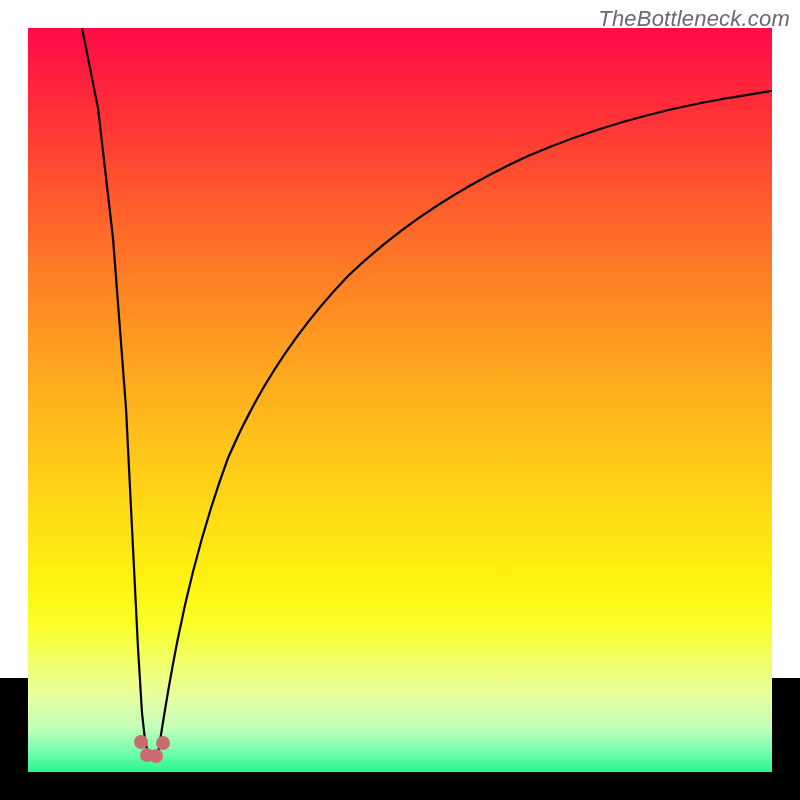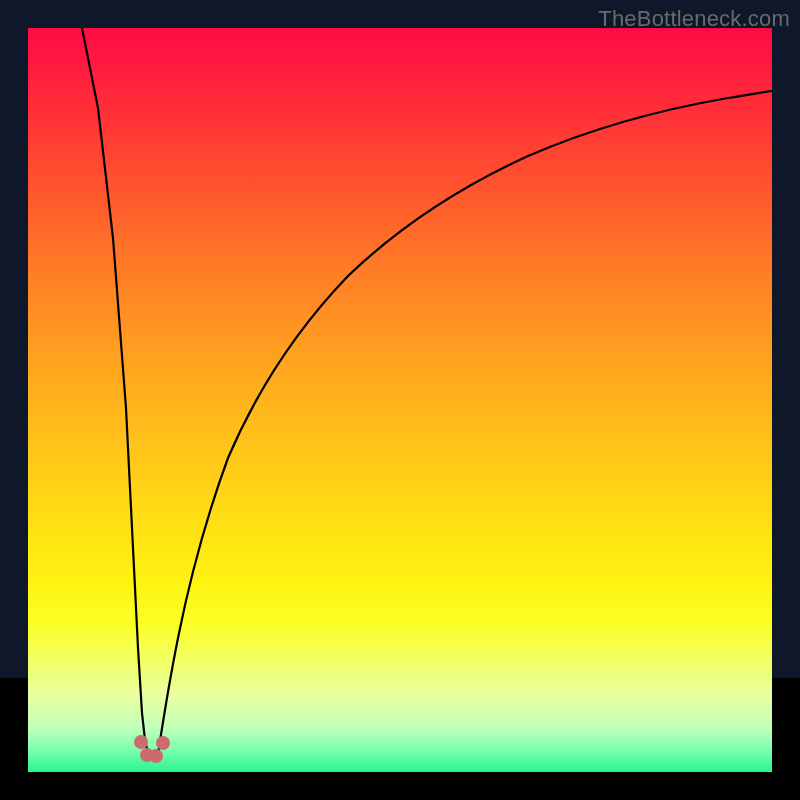--- a/index.html
+++ b/index.html
@@ -9,21 +9,22 @@
     height: 800px;
     overflow: hidden;
     background: #000;
     font-family: Arial, Helvetica, sans-serif;
   }
   .frame {
     position: absolute;
     left: 0; top: 0;
     width: 800px;
     height: 678px;
-    background: #0f172a;
+    background: #ffffff;
+    font-style: italic;
   }
   .plot {
     position: absolute;
     left: 28px;
     top: 28px;
     width: 744px;
     height: 744px;
     overflow: hidden;
   }
   .gradient {

